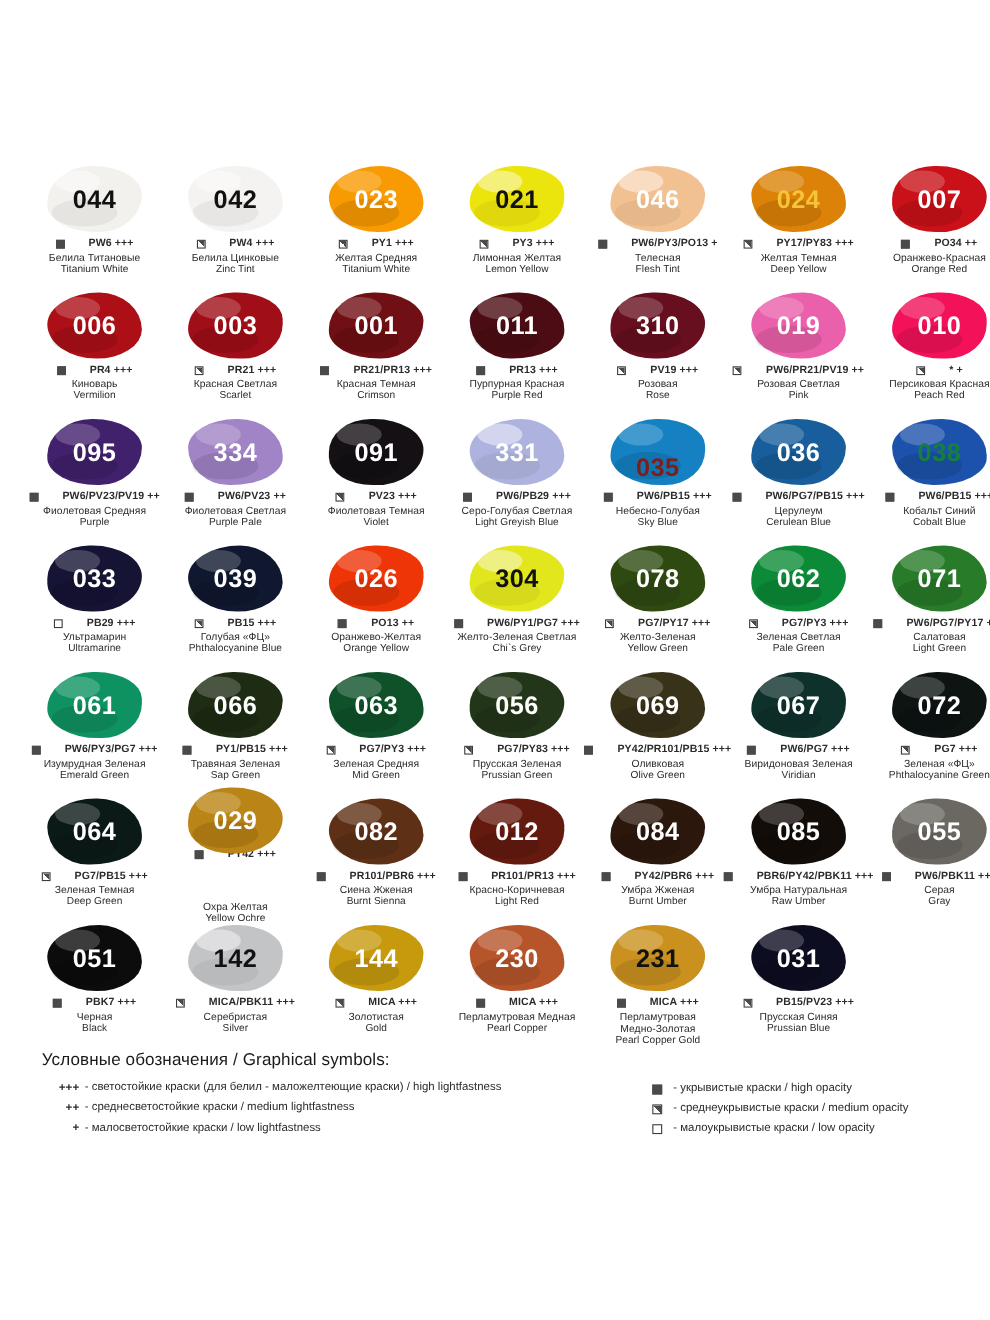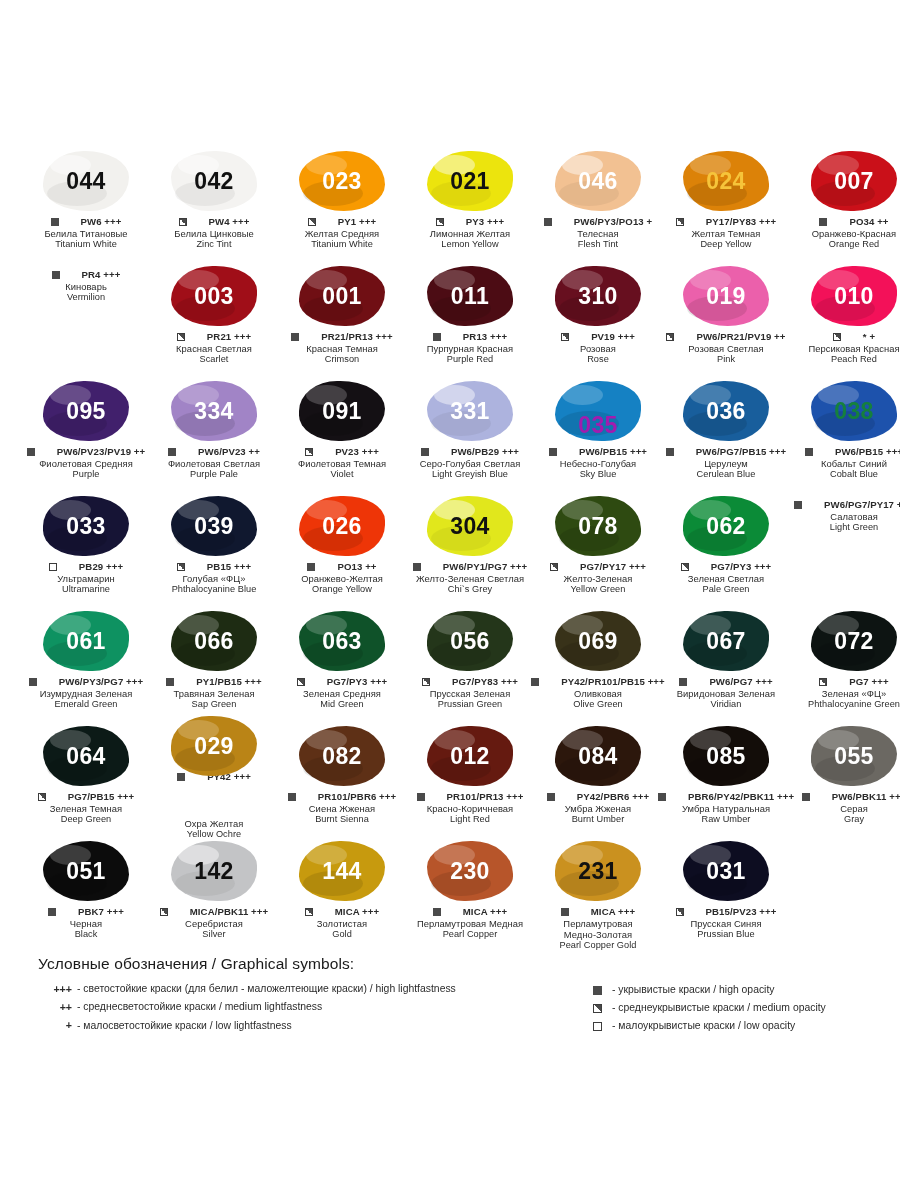--- a/index.html
+++ b/index.html
@@ -271,20 +271,24 @@
         <div class="caption">
           <div class="pig-line">
             <span class="opacity-box high"></span>
             <span class="pig-text">PO34 ++</span>
           </div>
           <div class="name-ru" style="white-space: pre-line;">Оранжево-Красная</div>
           <div class="name-en">Orange Red</div>
         </div>
       </div>
       <div class="swatch-cell">
+        <div class="blob-wrap">
+          <div class="blob" style="background: rgb(168, 16, 24); border-radius: 55% 45% 48% 52% / 48% 56% 44% 52%;"></div>
+          <span class="blob-code" style="color: rgb(255, 255, 255);">006</span>
+        </div>
         <div class="caption">
           <div class="pig-line">
             <span class="opacity-box high"></span>
             <span class="pig-text">PR4 +++</span>
           </div>
           <div class="name-ru" style="white-space: pre-line;">Киноварь</div>
           <div class="name-en">Vermilion</div>
         </div>
       </div>
       <div class="swatch-cell">
@@ -423,21 +427,21 @@
             <span class="opacity-box high"></span>
             <span class="pig-text">PW6/PB29 +++</span>
           </div>
           <div class="name-ru" style="white-space: pre-line;">Серо-Голубая Светлая</div>
           <div class="name-en">Light Greyish Blue</div>
         </div>
       </div>
       <div class="swatch-cell">
         <div class="blob-wrap">
           <div class="blob" style="background: rgb(24, 128, 192); border-radius: 50% 50% 44% 56% / 58% 42% 54% 46%;"></div>
-          <span class="blob-code" style="color: #a21caf; margin-top: 28px;">035</span>
+          <span class="blob-code" style="color: #7f1d1d; margin-top: 28px;">035</span>
         </div>
         <div class="caption">
           <div class="pig-line">
             <span class="opacity-box high"></span>
             <span class="pig-text">PW6/PB15 +++</span>
           </div>
           <div class="name-ru" style="white-space: pre-line;">Небесно-Голубая</div>
           <div class="name-en">Sky Blue</div>
         </div>
       </div>
@@ -547,20 +551,24 @@
         <div class="caption">
           <div class="pig-line">
             <span class="opacity-box medium"></span>
             <span class="pig-text">PG7/PY3 +++</span>
           </div>
           <div class="name-ru" style="white-space: pre-line;">Зеленая Светлая</div>
           <div class="name-en">Pale Green</div>
         </div>
       </div>
       <div class="swatch-cell">
+        <div class="blob-wrap">
+          <div class="blob" style="background: rgb(42, 122, 43); border-radius: 55% 45% 48% 52% / 48% 56% 44% 52%;"></div>
+          <span class="blob-code" style="color: rgb(255, 255, 255);">071</span>
+        </div>
         <div class="caption">
           <div class="pig-line">
             <span class="opacity-box high"></span>
             <span class="pig-text">PW6/PG7/PY17 +++</span>
           </div>
           <div class="name-ru" style="white-space: pre-line;">Салатовая</div>
           <div class="name-en">Light Green</div>
         </div>
       </div>
       <div class="swatch-cell">

